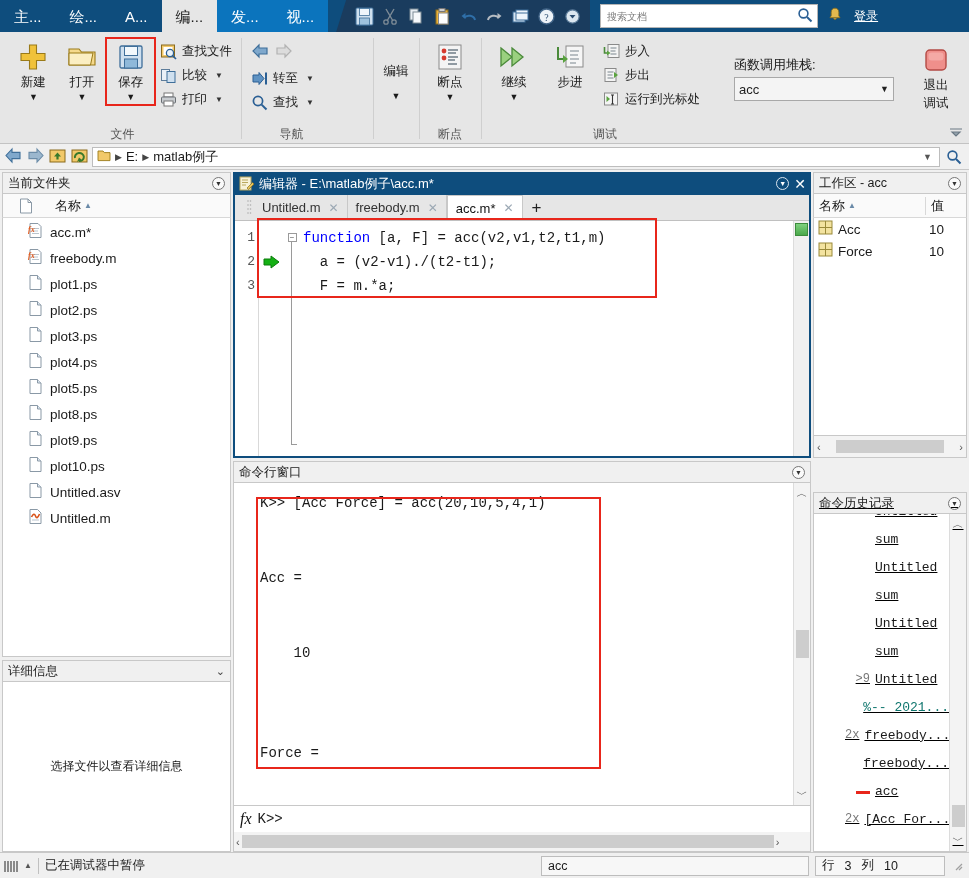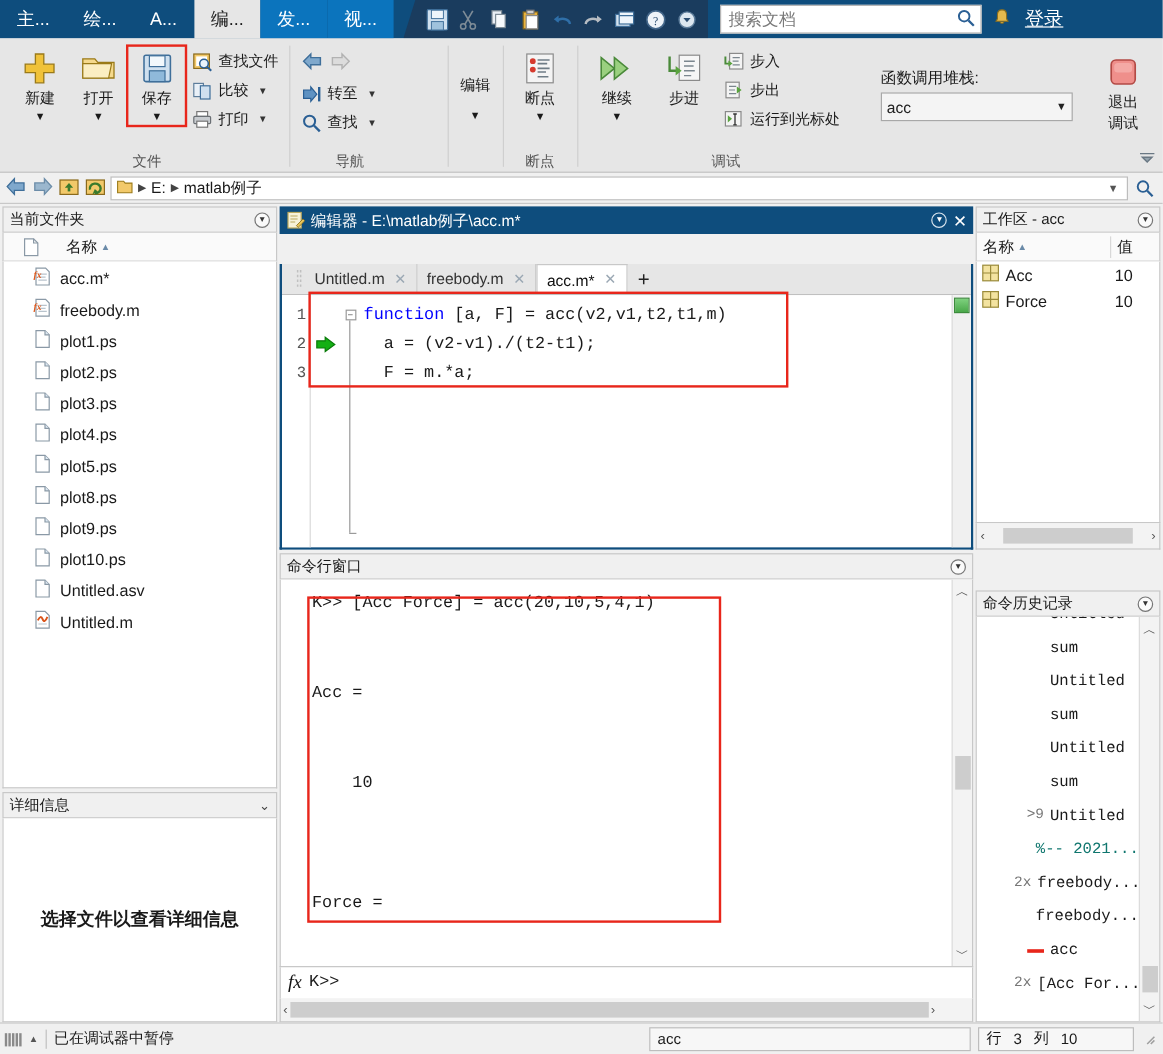--- a/index.html
+++ b/index.html
@@ -33,27 +33,27 @@
     padding-left:16px;
   }
   .qicon { width:24px; height:24px; display:flex; align-items:center; justify-content:center; }
   .qicon svg { display:block; }
   .searchbox {
     margin-left:10px; width: 218px; height:24px; background:#ffffff;
     border:1px solid #b5b5b5; display:flex; align-items:center; padding:0 4px;
     align-self:center;
   }
   .searchbox input {
-    border:0; outline:0; width:100%; font-size:14px; color:#c2410c;
+    border:0; outline:0; width:100%; font-size:10px; color:#c2410c;
     font-family:"Liberation Sans", sans-serif; background:transparent;
   }
   .searchbox input::placeholder { color:#7a7a7a; }
   .bell { margin-left:8px; align-self:center; }
   .login {
-    color:#ffffff; font-size:16px; margin-left:10px; margin-right:12px;
+    color:#ffffff; font-size:12px; margin-left:10px; margin-right:12px;
     align-self:center; text-decoration:underline; cursor:default; white-space:nowrap;font-family:Liberation Mono, monospace;
   }
 
   
   .ribbon {
     height: 112px; background:#e6e6e6; border-bottom:1px solid #c3c3c3;
     display:flex; align-items:stretch; position:relative; padding-left:4px;
   }
   .rgroup { display:flex; flex-direction:column; position:relative; }
   .rgroup-body { flex:1; display:flex; align-items:flex-start; padding-top:6px; }
@@ -137,26 +137,26 @@
     overflow:hidden; padding-top:1px;
   }
   .frow {
     height:26px; display:flex; align-items:center; gap:6px;
     padding-left:24px; font-size:13.5px; color:#1a1a1a; cursor:default;
   }
   .detailspanel { margin-top:3px; height:192px; display:flex; flex-direction:column; }
   .details-body {
     flex:1; background:#ffffff; border:1px solid #c8c8c8; border-top:0;
     display:flex; align-items:center; justify-content:center;
-    font-size:15px; color:#1a1a1a;font-weight:bold;
+    font-size:12px; color:#1a1a1a;
   }
 
   
   .centercol { flex:1; display:flex; flex-direction:column; min-width:0; padding:2px 0 0 2px; }
-  .editor-panel { flex:0 0 286px; display:flex; flex-direction:column; min-height:0;gap:25px; }
+  .editor-panel { flex:0 0 286px; display:flex; flex-direction:column; min-height:0; }
   .editor-title {
     height:23px; background:#0e4d7d; display:flex; align-items:center;
     padding:0 5px; gap:5px; color:#ffffff; font-size:13px;
   }
   .editor-title .t-ic { width:16px; height:16px; display:flex; align-items:center; justify-content:center;}
   .editor-title .spacer { flex:1; }
   .circ-caret-w {
     width:13px; height:13px; border:1px solid #d8e4ee; border-radius:50%;
     display:flex; align-items:center; justify-content:center; font-size:7px; color:#ffffff;
   }
@@ -250,21 +250,21 @@
   .ws-head .v { width:40px; padding-left:5px; }
   .ws-body { flex:1; background:#ffffff; border:1px solid #c8c8c8; border-top:0; overflow:hidden; }
   .wrow { height:22px; display:flex; align-items:center; font-size:13.5px; color:#1a1a1a; }
   .wrow .wn { flex:1; display:flex; align-items:center; gap:5px; padding-left:4px; }
   .wrow .wv { width:40px; padding-left:3px; }
   .ws-hscroll {
     height:22px; background:#f3f3f3; border:1px solid #c8c8c8; border-top:0;
     display:flex; align-items:center; justify-content:space-between; padding:0 3px;
   }
   .ws-hthumb { height:13px; width:108px; background:#cdcdcd; }
-  .hist-panel { flex:1; display:flex; flex-direction:column; min-height:0; margin-top:3px; }
+  .hist-panel { flex:1; display:flex; flex-direction:column; min-height:0; margin-top:3px;text-decoration:underline; }
   .hist-body {
     flex:1; background:#ffffff; border:1px solid #c8c8c8; border-top:0;
     display:flex; min-height:0; overflow:hidden;
   }
   .hist-list { flex:1; padding-top:1px; font-family:"Liberation Mono","DejaVu Sans Mono",monospace; font-size:13px; overflow:hidden; }
   .hrow { height:28px; display:flex; align-items:center; white-space:nowrap;padding-left:31px; }
   .hrow .pfx { width:30px; text-align:right; padding-right:5px; color:#777; font-size:12px; }
   .hrow .htxt { color:#1a1a1a; }
   .hrow.comment .htxt { color:#0f766e; }
   .hrow .redmark { display:inline-block; width:14px; height:3px; background:#e8261b; }

